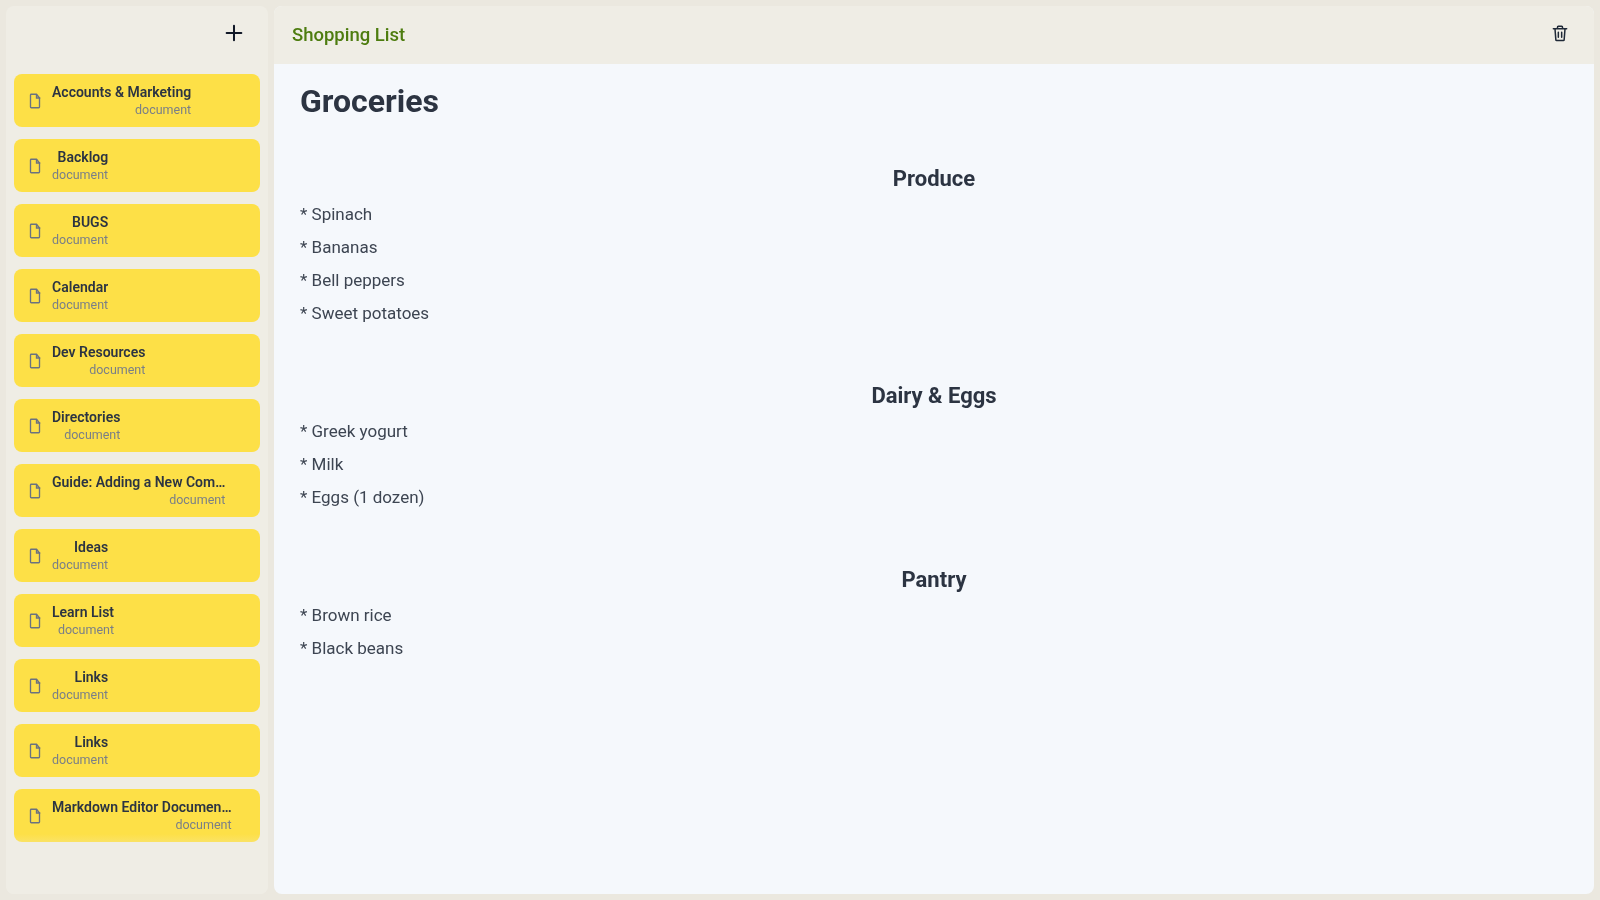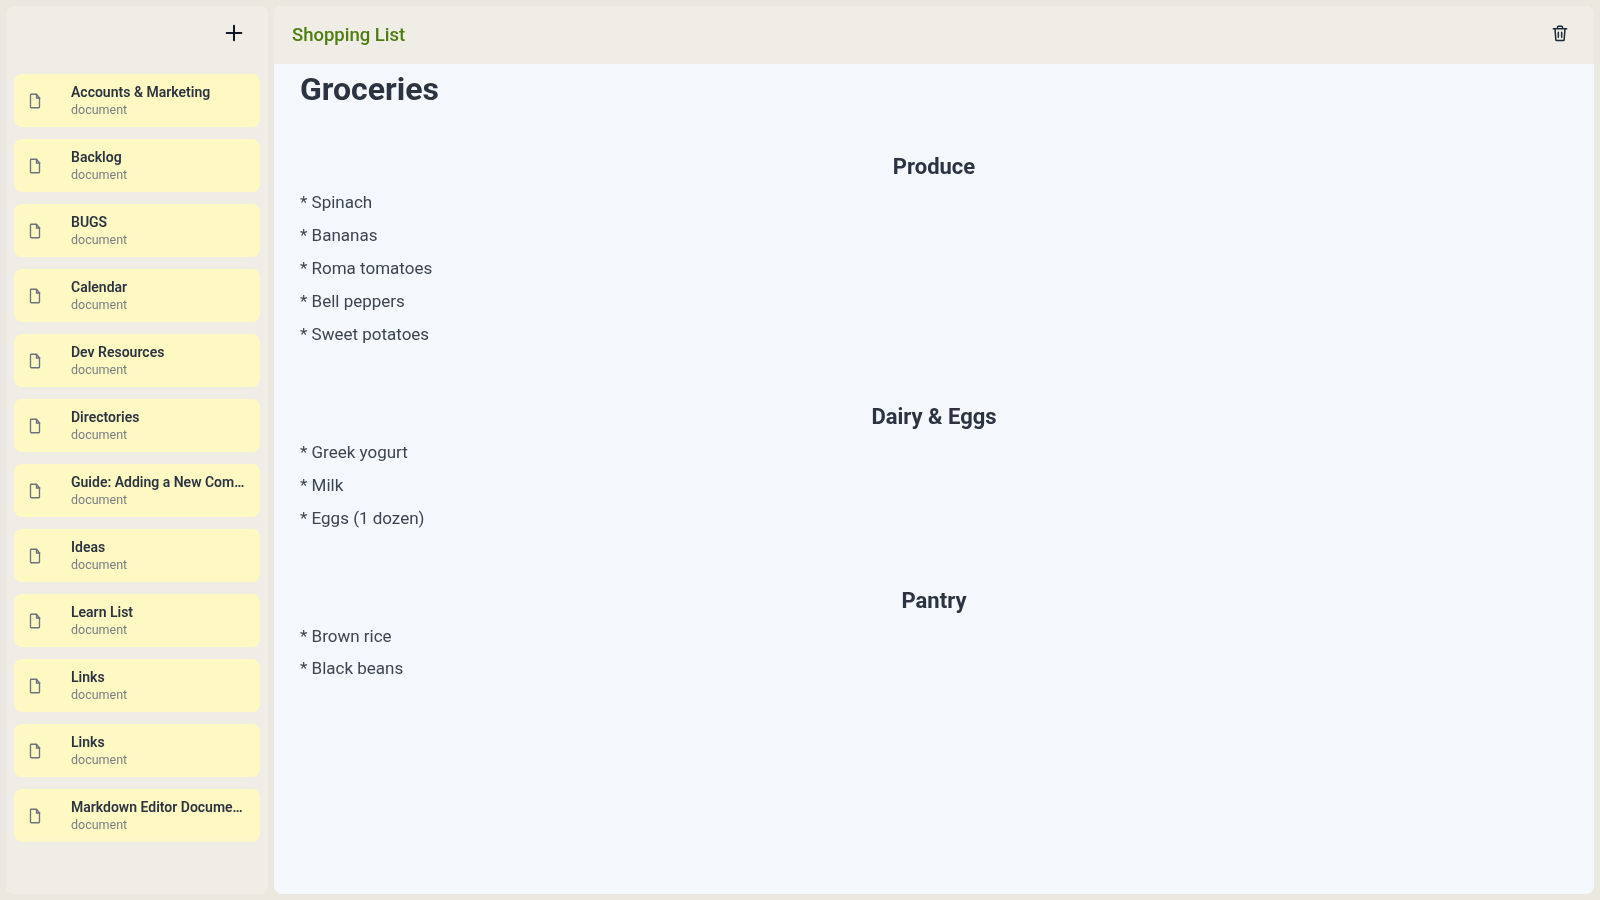--- a/index.html
+++ b/index.html
@@ -9,37 +9,37 @@
   
   .sidebar { width: 262px; flex-shrink: 0; background: #efede5; border-radius: 8px; display: flex; flex-direction: column; position: relative; }
   .sidebar-header { height: 58px; display: flex; align-items: center; justify-content: flex-end; padding: 0 18px; border-bottom: 1px solid rgba(0,0,0,0); }
   .add-btn { width: 32px; height: 32px; display:flex; align-items:center; justify-content:center; cursor:pointer; color:#1f2937; }
   .add-btn svg { width: 22px; height: 22px; stroke: #111827; stroke-width: 2.2; }
 
   .sidebar-list { flex: 1; overflow-y: auto; padding: 10px 8px 0 8px; }
   .sidebar-list::-webkit-scrollbar { width: 6px; }
   .sidebar-list::-webkit-scrollbar-thumb { background: rgba(0,0,0,0.15); border-radius: 3px; }
 
-  .doc-item { background: #fef9c3; border-radius: 8px; padding: 10px 12px; margin-bottom: 12px; display:flex; align-items:center; gap:27px; cursor:pointer; }
+  .doc-item { background: #fde047; border-radius: 8px; padding: 10px 12px; margin-bottom: 12px; display:flex; align-items:center; gap:8px; cursor:pointer;text-align:right; }
   .doc-icon { width:18px; height:18px; flex-shrink:0; color:#6b7280; display:flex; align-items:center; justify-content:center; }
   .doc-icon svg { width:18px; height:18px; stroke:#6b7280; stroke-width:1.8; fill:none; }
   .doc-text { overflow:hidden; }
   .doc-title { font-size: 14px; font-weight: 600; color:#2c3442; white-space:nowrap; overflow:hidden; text-overflow:ellipsis; max-width: 200px; }
   .doc-type  { font-size: 12.5px; color:#7a7f87; margin-top:2px; }
 
   .sidebar-footer-fade { position:absolute; bottom:0; left:0; right:0; height:60px; border-radius:0 0 8px 8px; background: linear-gradient(to bottom, rgba(239,237,229,0), #efede5 70%); pointer-events:none; }
 
   
   .main { flex:1; background:#f5f8fc; border-radius:8px; display:flex; flex-direction:column; overflow:hidden; }
   .main-header { height:58px; background:#efede5; display:flex; align-items:center; justify-content:space-between; padding:0 20px 0 18px; }
   .main-title { font-size:18.5px; font-weight:500; color:#4d7c0f; }
   .trash-btn { width:28px; height:28px; display:flex; align-items:center; justify-content:center; cursor:pointer; }
   .trash-btn svg { width:20px; height:20px; stroke:#1f2937; stroke-width:1.8; fill:none; }
 
-  .content { flex:1; overflow-y:auto; padding: 6px 26px 40px 26px; color:#374151; }
+  .content { flex:1; overflow-y:auto; padding: 18px 26px 40px 26px; color:#374151; }
   .content h1 { font-size:32px; font-weight:700; color:#2c3442; margin-bottom: 46px; }
   .section { margin-bottom: 58px; }
   .section h2 { font-size:22px; font-weight:700; color:#2c3442; margin-bottom: 12px; text-align: center; }
   .item-line { font-size:17px; color:#3d4552; line-height:1.35; margin-bottom: 10px; }
 </style>
 </head>
 <body>
 
 <div class="app">
 
@@ -213,21 +213,20 @@
         </span>
       </div>
     </div>
     <div class="content">
       <h1>Groceries</h1>
       <div id="sections">
           <div class="section">
             <h2>Produce</h2>
             <div class="item-line">* Spinach</div>
             <div class="item-line">* Bananas</div>
-            <div class="item-line">* Roma tomatoes</div>
             <div class="item-line">* Bell peppers</div>
             <div class="item-line">* Sweet potatoes</div>
           </div>
           <div class="section">
             <h2>Dairy &amp; Eggs</h2>
             <div class="item-line">* Greek yogurt</div>
             <div class="item-line">* Milk</div>
             <div class="item-line">* Eggs (1 dozen)</div>
           </div>
           <div class="section">

